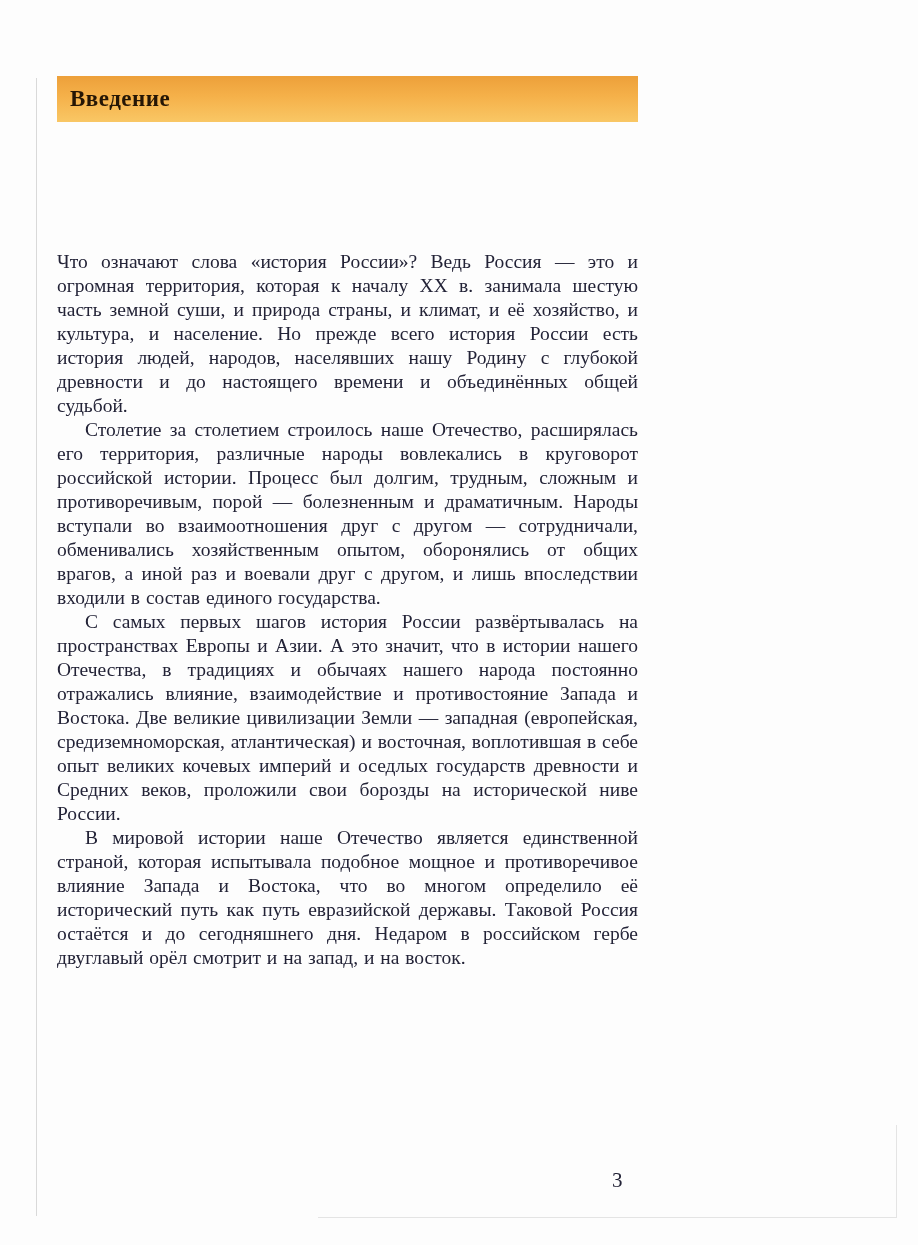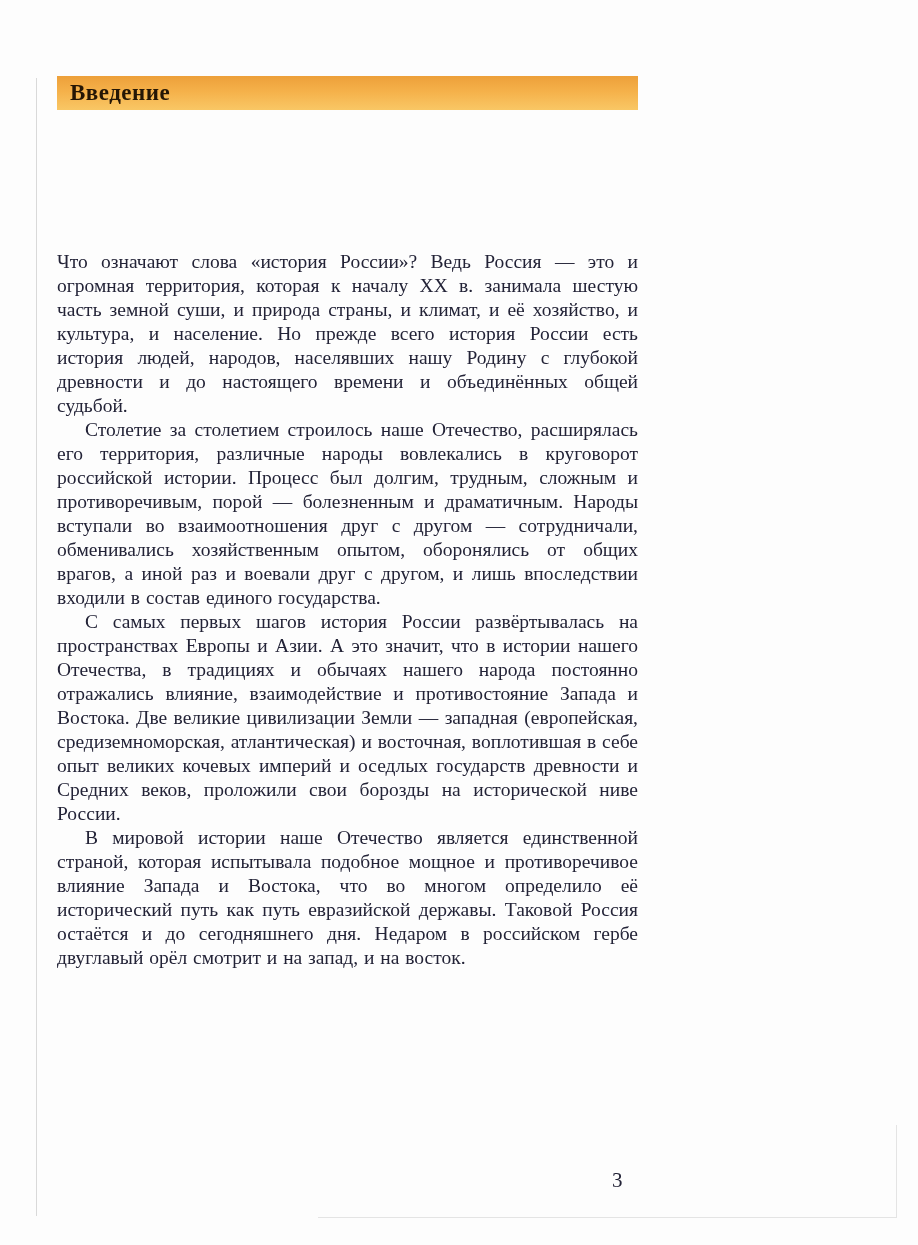--- a/index.html
+++ b/index.html
@@ -20,21 +20,21 @@
   }
   #edge-left  { left: 36px;  top: 78px;   width: 1px;   height: 1138px; }
   #edge-bottom{ left: 318px; top: 1217px; width: 578px; height: 1px; background: #e4e4e4; }
   #edge-right { left: 896px; top: 1125px; width: 1px;   height: 93px;  background: #e4e4e4; }
 
   .banner {
     position: absolute;
     left: 57px;
     top: 76px;
     width: 581px;
-    height: 34px;
+    height: 46px;
     box-sizing: border-box;
     background: linear-gradient(180deg,
       var(--banner_top) 0%,
       var(--banner_mid) 45%,
       var(--banner_bottom) 100%);
     display: flex;
     align-items: center;
     padding-left: 13px;
   }
   .banner-title {

